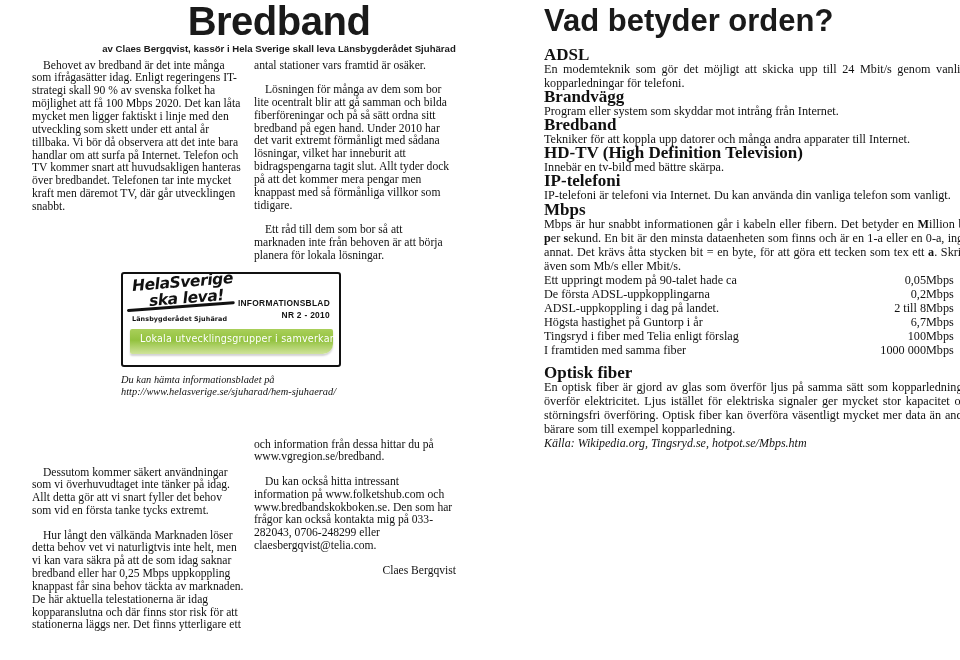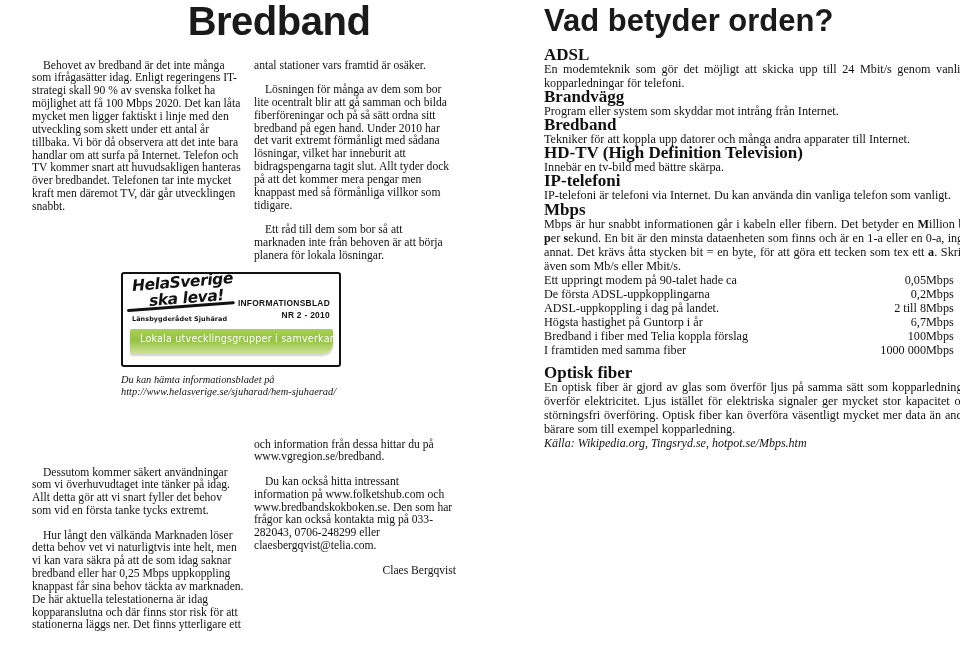--- a/index.html
+++ b/index.html
@@ -181,20 +181,21 @@
     font-size:12px;
   }
 </style>
 </head>
 <body>
 
 <div class="page">
 
   <div class="hdr-left">
     <h1 class="hdr-title">Bredband</h1>
+    <div class="hdr-byline">av Claes Bergqvist, kassör i Hela Sverige skall leva Länsbygderådet Sjuhärad</div>
   </div>
 
   <div class="hdr-right">
     <h1 class="hdr-right-title">Vad betyder orden?</h1>
   </div>
 
   <div class="c1a body-txt">
     <p class="indent">Behovet av bredband är det inte många som ifrågasätter idag. Enligt regeringens IT-strategi skall 90 % av svenska folket ha möjlighet att få 100 Mbps 2020. Det kan låta mycket men ligger faktiskt i linje med den utveckling som skett under ett antal år tillbaka. Vi bör då observera att det inte bara handlar om att surfa på Internet. Telefon och TV kommer snart att huvudsakligen hanteras över bredbandet. Telefonen tar inte mycket kraft men däremot TV, där går utvecklingen snabbt.</p>
   </div>
 
@@ -288,21 +289,21 @@
           <td class="st-label">ADSL-uppkoppling i dag på landet.</td>
           <td class="st-val">2 till 8</td>
           <td class="st-unit">Mbps</td>
         </tr>
         <tr>
           <td class="st-label">Högsta hastighet på Guntorp i år</td>
           <td class="st-val">6,7</td>
           <td class="st-unit">Mbps</td>
         </tr>
         <tr>
-          <td class="st-label">Bredband i fiber med Telia koppla förslag</td>
+          <td class="st-label">Tingsryd i fiber med Telia enligt förslag</td>
           <td class="st-val">100</td>
           <td class="st-unit">Mbps</td>
         </tr>
         <tr>
           <td class="st-label">I framtiden med samma fiber</td>
           <td class="st-val">1000 000</td>
           <td class="st-unit">Mbps</td>
         </tr>
       </tbody>
     </table>

